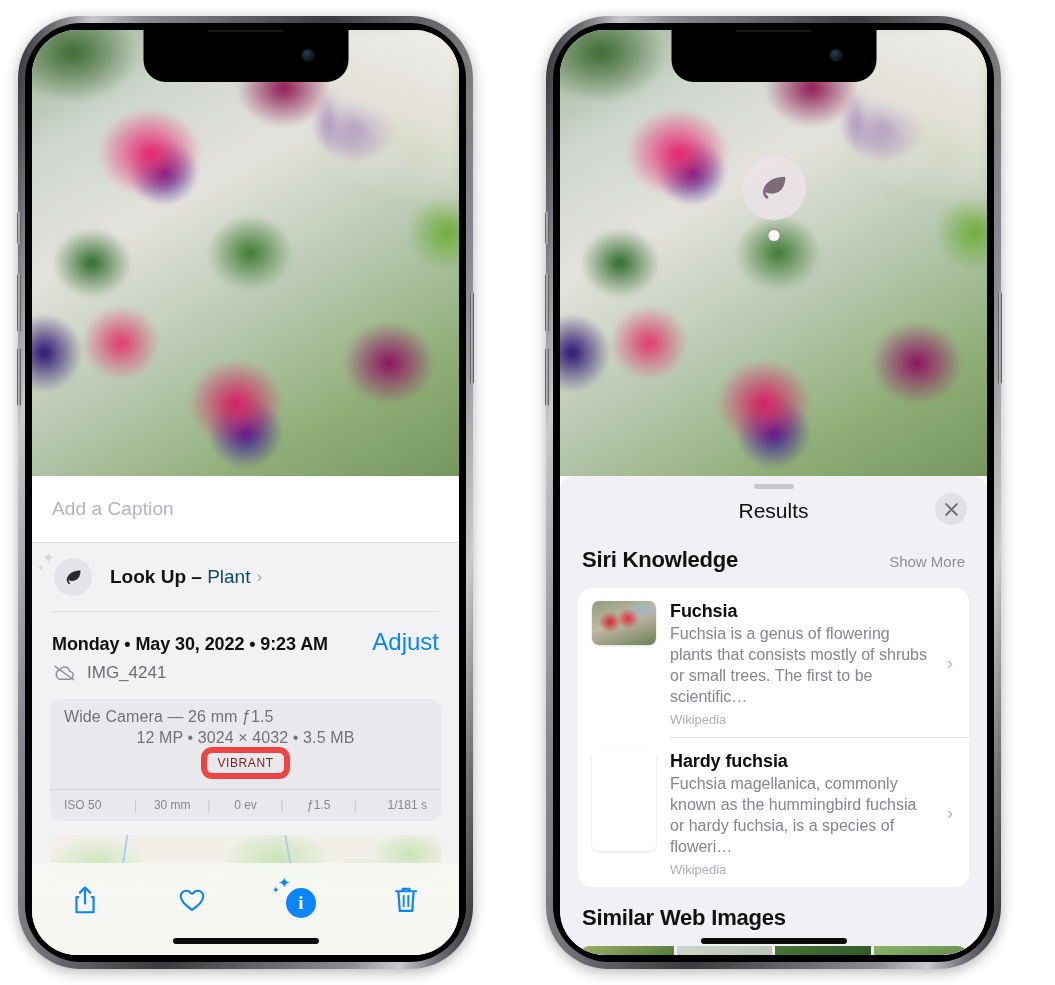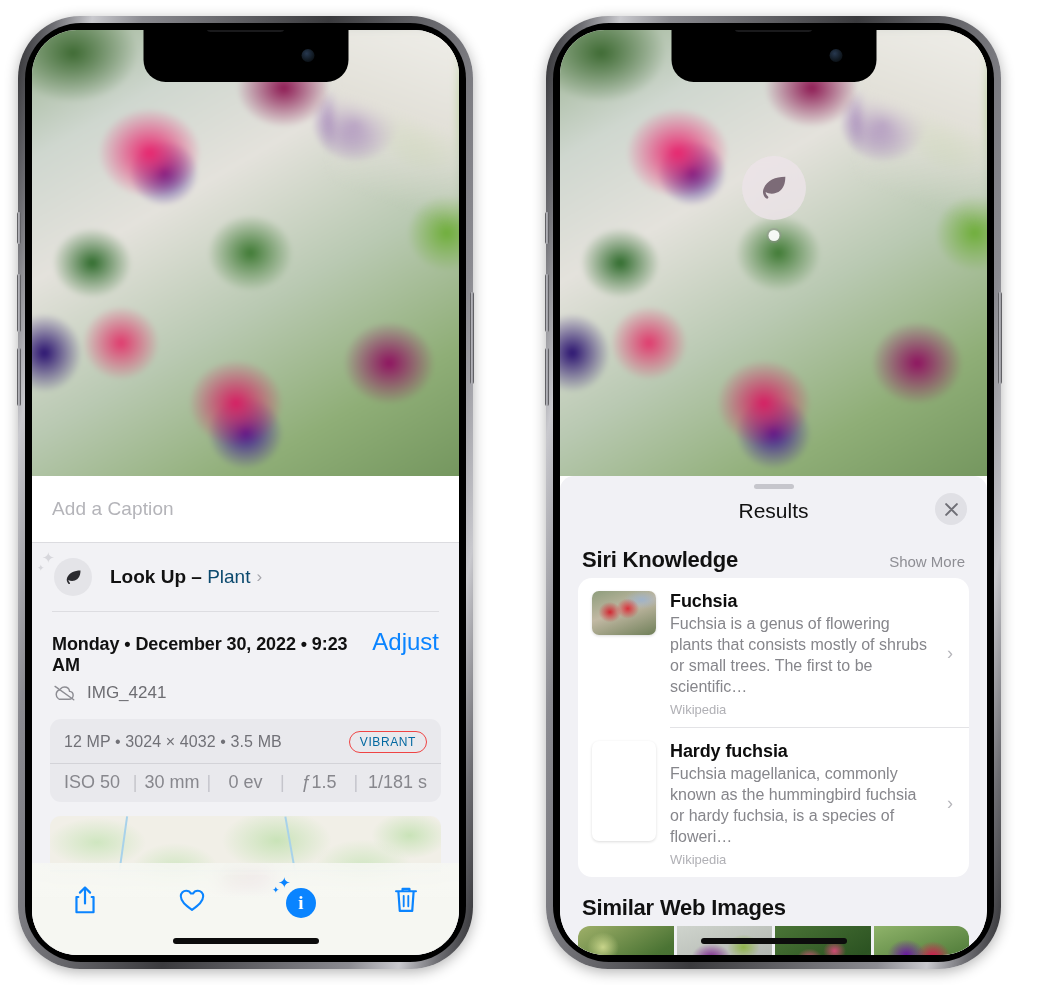--- a/index.html
+++ b/index.html
@@ -160,28 +160,28 @@
   }
   .cam-title { font-size: 17px; font-weight: 700; color: #111; }
   .cam-head-right { display: flex; align-items: center; gap: 9px; }
   .jpeg-badge {
     background: #b0b0b7; color: #fff; font-size: 12px; font-weight: 700;
     padding: 3px 7px; border-radius: 5px; letter-spacing: .4px;
   }
   .aperture-icon svg { width: 21px; height: 21px; display: block; }
   .cam-body { padding: 9px 14px 10px 14px; }
   .cam-line { font-size: 16px; color: #717177; letter-spacing: .1px; }
-  .cam-line2 { display: flex; align-items: center; justify-content: space-between; margin-top: 3px; }
+  .cam-line2 { display: flex; align-items: center; justify-content: space-between; margin-top: 3px; flex-direction: column; }
   .vibrant-pill {
-    border: 1px solid #ef4444; color: #0369a1; font-size: 12px;
+    border: 6px solid #ef4444; color: #7f1d1d; font-size: 12px;
     padding: 3px 10px; border-radius: 11px; letter-spacing: .6px;
   }
   .cam-exif {
     display: flex; align-items: center; border-top: .5px solid #d3d3d8;
-    padding: 8px 14px 9px 14px; font-size: 18px; color: #87878d;
+    padding: 8px 14px 9px 14px; font-size: 12px; color: #87878d;
   }
   .cam-exif .cell { flex: 1; text-align: center; }
   .cam-exif .cell:first-child { text-align: left; }
   .cam-exif .cell:last-child { text-align: right; }
   .cam-exif .sep { color: #c5c5cb; }
 
   
   .map-card {
     margin: 14px 18px 0 18px; height: 88px; border-radius: 11px;
     overflow: hidden; position: relative;
@@ -243,21 +243,21 @@
   .sheet-title { font-size: 21px; font-weight: 400; color: #111; }
   .close-btn {
     position: absolute; right: 20px; top: 4px;
     width: 32px; height: 32px; border-radius: 50%; background: #e0e0e5;
     display: flex; align-items: center; justify-content: center;
   }
   .close-btn svg { width: 15px; height: 15px; }
 
   .sec-head {
     display: flex; align-items: baseline; justify-content: space-between;
-    padding: 18px 22px 5px 22px;
+    padding: 18px 22px 15px 22px;
   }
   .sec-title { font-size: 22px; font-weight: 700; color: #111; letter-spacing: -.2px; }
   .show-more { font-size: 15px; color: #8e8e94; }
 
   .results-card { margin: 0 18px; background: #fff; border-radius: 14px; overflow: hidden; }
   .kn-row { display: flex; align-items: flex-start; padding: 13px 12px 10px 14px; position: relative; }
   .kn-thumb { flex: 0 0 auto; border-radius: 7px; overflow: hidden; box-shadow: 0 1px 3px rgba(0,0,0,.14); }
   .kn-thumb.a {
     width: 64px; height: 44px;
     background:
@@ -356,35 +356,36 @@
               </svg>
             </div>
           </div>
           <div class="lookup-text"><span>Look Up – </span><span class="sub">Plant</span></div>
           <span class="lookup-chev">›</span>
         </div>
 
         <div class="divider"></div>
 
         <div class="date-row">
-          <div class="date-txt">Monday • December 30, 2022 • 9:23 AM</div>
+          <div class="date-txt">Monday • May 30, 2022 • 9:23 AM</div>
           <div class="adjust-btn">Adjust</div>
         </div>
 
         <div class="filename-row">
           <svg viewBox="0 0 26 18">
             <path d="M7.5 15.5h10.2c2.4 0 4.3-1.8 4.3-4.1 0-2.1-1.6-3.9-3.7-4.1C17.9 4.6 15.6 2.8 13 2.8c-1.6 0-3 .6-4 1.7" fill="none" stroke="#8d8d93" stroke-width="1.5" stroke-linecap="round"></path>
             <path d="M8.2 5.6C6 6.2 4.4 8.2 4.4 10.6c0 1.7.8 3.2 2.1 4.1" fill="none" stroke="#8d8d93" stroke-width="1.5" stroke-linecap="round"></path>
             <path d="M3.2 2.2 22.6 16" fill="none" stroke="#8d8d93" stroke-width="1.5" stroke-linecap="round"></path>
           </svg>
           <span class="filename-txt">IMG_4241</span>
         </div>
 
         <div class="cam-card">
           <div class="cam-body">
+            <div class="cam-line">Wide Camera — 26 mm ƒ1.5</div>
             <div class="cam-line2">
               <span class="cam-line">12 MP • 3024 × 4032 • 3.5 MB</span>
               <span class="vibrant-pill">VIBRANT</span>
             </div>
           </div>
           <div class="cam-exif">
             <span class="cell">ISO 50</span>
             <span class="sep">|</span>
             <span class="cell">30 mm</span>
             <span class="sep">|</span>

